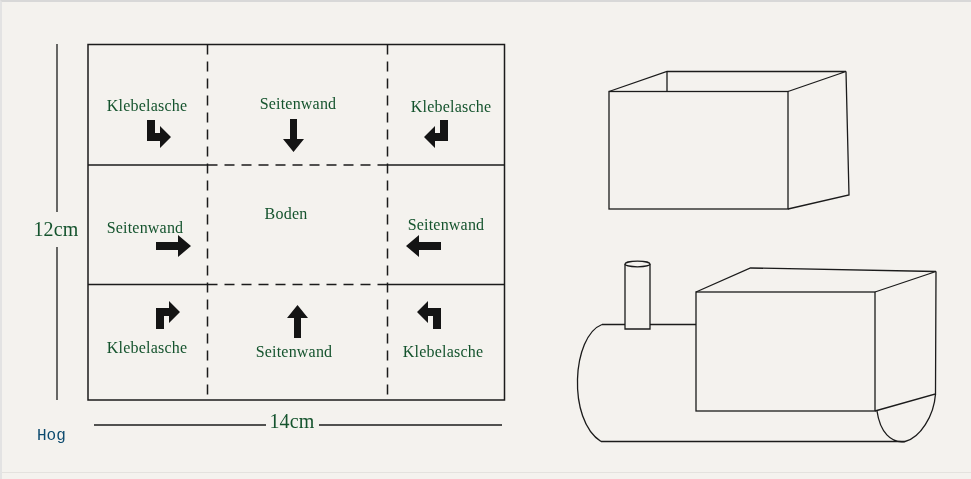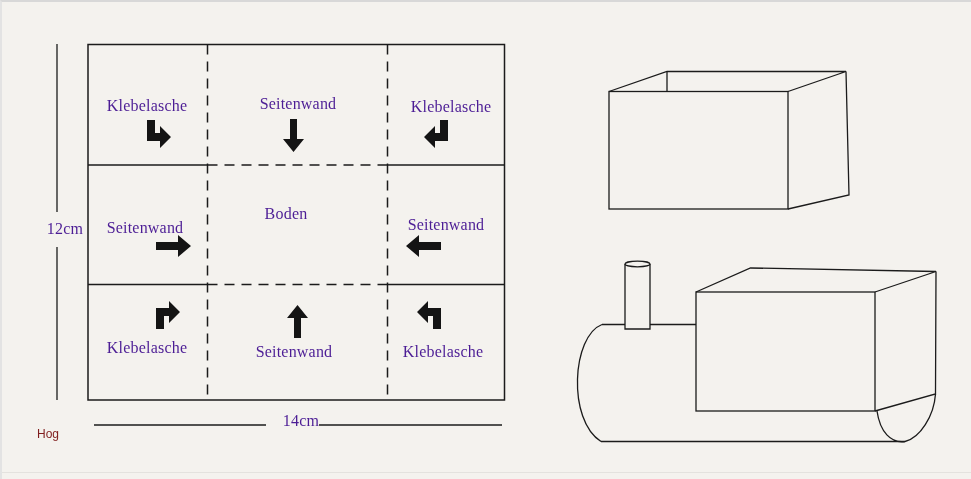--- a/index.html
+++ b/index.html
@@ -12,31 +12,31 @@
     border-left:2px solid #e3e3e3;
     box-sizing:border-box;
     font-family:"Liberation Serif","DejaVu Serif",serif;
   }
   #linework{position:absolute;left:0;top:0;}
   .lbl{
     position:absolute;
     transform:translate(-50%,-50%);
     white-space:nowrap;
     font-size:16px;
-    color:#4c1d95;
+    color:#14532d;
     letter-spacing:0.2px;
   }
-  .dim{font-size:16px;margin-left:9px;}
+  .dim{font-size:20px;}
   #watermark{
     position:absolute;
     left:35px;top:425px;
     transform:none;
-    font-family:Liberation Sans, sans-serif;
-    font-size:12px;
-    color:#7f1d1d;
+    font-family:Liberation Mono, monospace;
+    font-size:16px;
+    color:#0c4a6e;
   }
   .frame-bottom{
     position:absolute;left:0;right:0;top:470px;height:1px;background:#e4e2de;
   }
 </style>
 </head>
 <body>
 
 <div id="canvas">
 

